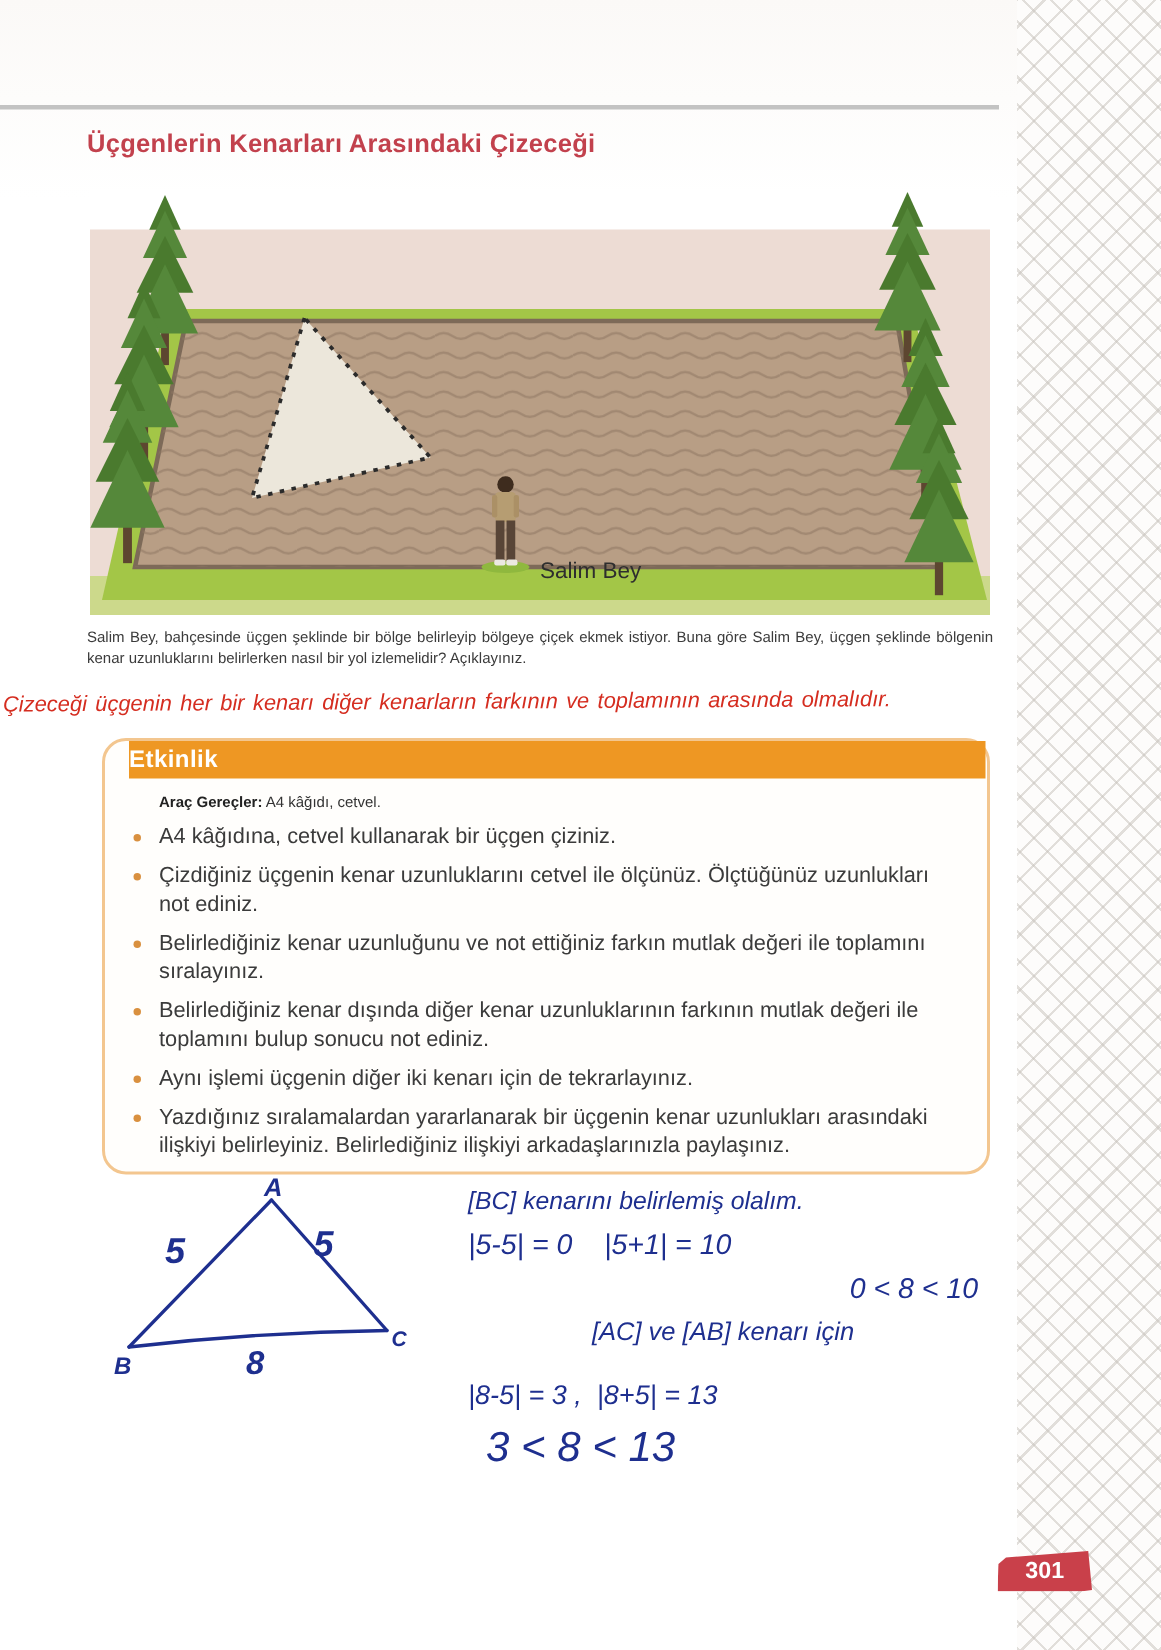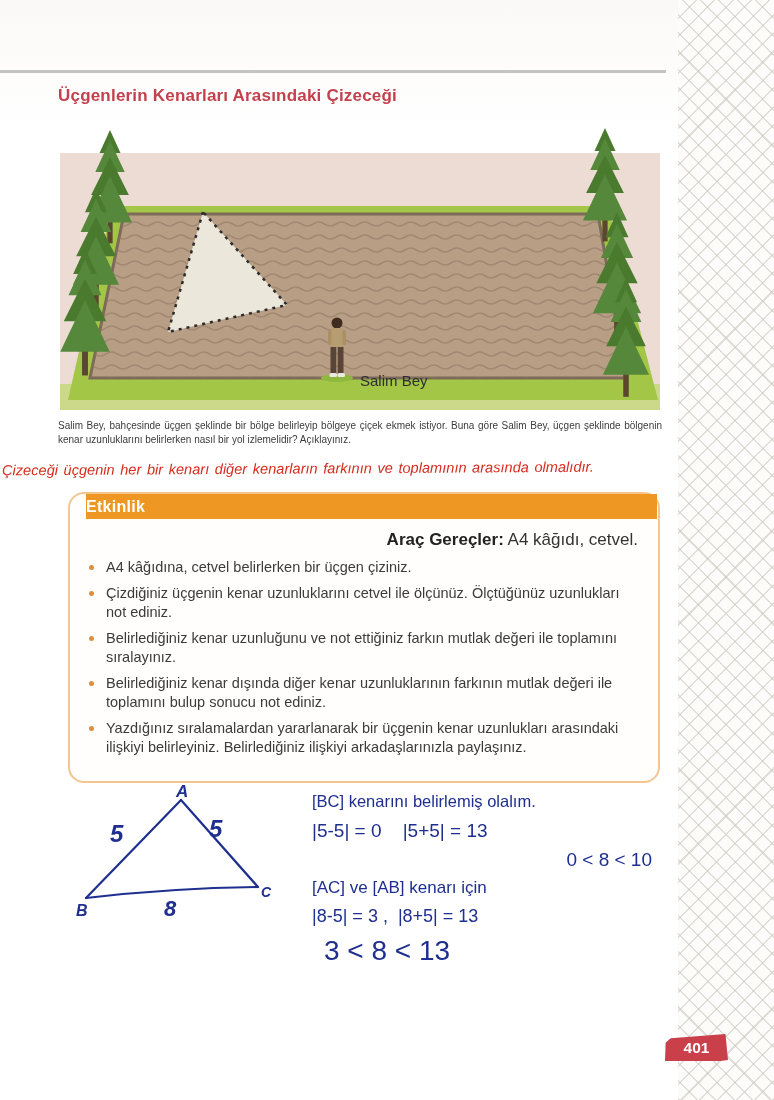--- a/index.html
+++ b/index.html
@@ -21,33 +21,33 @@
   .illustration svg{display:block;}
   .caption{position:absolute; left:300px; top:246px; font-size:15px; color:#2e2e2e;}
 
   .problem{position:absolute; left:58px; top:419px; width:604px; font-size:10px; line-height:1.42; color:#3b3b3b; text-align:justify;}
 
   .red-note{position:absolute; left:2px; top:460px; width:772px; white-space:nowrap; font-size:14.6px; font-style:italic; color:#d52d20; word-spacing:1.5px; transform:rotate(-.35deg);}
 
   .activity-box{position:absolute; left:68px; top:492px; width:592px; height:291px; border:2px solid #f3c68f; border-radius:16px; background:#fffefc; box-sizing:border-box;}
   .activity-header{position:absolute; top:0; left:16px; right:1px; height:25px; background:#ee9723; color:#ffffff; font-weight:bold; font-size:16px; line-height:25px; padding-left:0; letter-spacing:.3px;}
   .activity-body{position:absolute; top:30px; left:0; right:0; padding:0 20px 0 36px;}
-  .materials{font-size:17px; color:#333; margin:6px 0 8px 0;text-align:right;}
+  .materials{font-size:10px; color:#333; margin:6px 0 8px 0;}
   .materials b{color:#222;}
   .steps{list-style:none; margin:0; padding:0;}
   .steps li{position:relative; font-size:14.5px; line-height:19px; color:#3b3b3b; margin-bottom:7px; padding-left:0;}
   .steps li::before{content:""; position:absolute; left:-17px; top:7px; width:5px; height:5px; border-radius:50%; background:#d9903f;}
 
   .triangle-sketch{position:absolute; left:64px; top:784px; width:218px; height:140px;}
   .hw-col{position:absolute; left:312px; top:792px; width:340px; display:flex; flex-direction:column;}
-  .hw-line{white-space:pre; color:#1e2f8f; }
+  .hw-line{white-space:pre; color:#1e2f8f; font-style:italic;}
   .hw-0{font-size:16.5px; margin-bottom:9px;}
   .hw-1{font-size:19px; margin-bottom:7px;}
   .hw-2{font-size:19px; margin-left:20px; margin-bottom:7px;text-align:right;}
-  .hw-3{font-size:17px; margin-bottom:8px;}
+  .hw-3{font-size:17px; margin-bottom:22px;text-align:center;}
   .hw-4{font-size:18px; margin-bottom:8px;}
   .hw-5{font-size:28px; margin-left:12px;}
 
   .page-badge{position:absolute; left:665px; top:1034px; width:63px; height:27px; background:#c9404a;
     clip-path:polygon(9% 16%, 96% 0, 100% 96%, 88% 100%, 0 100%, 1% 32%);
     color:#ffffff; font-weight:bold; font-size:15.5px; text-align:center; line-height:28px;}
 </style>
 </head>
 <body>
 
@@ -112,24 +112,25 @@
   <div class="red-note">Çizeceği üçgenin her bir kenarı diğer kenarların farkının ve toplamının arasında olmalıdır.</div>
 
   <div class="activity-box">
     <div class="activity-header">Etkinlik</div>
     <div class="activity-body">
       <div class="materials">
         <b>Araç Gereçler:</b>
         <span>A4 kâğıdı, cetvel.</span>
       </div>
       <ul class="steps">
-        <li>A4 kâğıdına, cetvel belirlerken bir üçgen çiziniz.</li>
+        <li>A4 kâğıdına, cetvel kullanarak bir üçgen çiziniz.</li>
         <li>Çizdiğiniz üçgenin kenar uzunluklarını cetvel ile ölçünüz. Ölçtüğünüz uzunlukları not ediniz.</li>
         <li>Belirlediğiniz kenar uzunluğunu ve not ettiğiniz farkın mutlak değeri ile toplamını sıralayınız.</li>
         <li>Belirlediğiniz kenar dışında diğer kenar uzunluklarının farkının mutlak değeri ile toplamını bulup sonucu not ediniz.</li>
+        <li>Aynı işlemi üçgenin diğer iki kenarı için de tekrarlayınız.</li>
         <li>Yazdığınız sıralamalardan yararlanarak bir üçgenin kenar uzunlukları arasındaki ilişkiyi belirleyiniz. Belirlediğiniz ilişkiyi arkadaşlarınızla paylaşınız.</li>
       </ul>
     </div>
   </div>
 
   <div class="triangle-sketch">
     <svg width="218" height="140" viewBox="0 0 218 140">
       <g stroke="#1e2f8f" stroke-width="2.2" stroke-linecap="round" fill="none">
         <path d="M117 16 L22 114"></path>
         <path d="M117 16 L194 103"></path>
@@ -141,22 +142,22 @@
         <text x="197" y="113" font-size="14">C</text>
         <text x="46" y="58" font-size="24">5</text>
         <text x="145" y="53" font-size="24">5</text>
         <text x="100" y="132" font-size="22">8</text>
       </g>
     </svg>
   </div>
 
   <div class="hw-col">
     <div class="hw-line hw-0">[BC] kenarını belirlemiş olalım.</div>
-    <div class="hw-line hw-1">|5-5| = 0    |5+5| = 13</div>
+    <div class="hw-line hw-1">|5-5| = 0    |5+1| = 10</div>
     <div class="hw-line hw-2">0 &lt; 8 &lt; 10</div>
     <div class="hw-line hw-3">[AC] ve [AB] kenarı için</div>
     <div class="hw-line hw-4">|8-5| = 3 ,  |8+5| = 13</div>
     <div class="hw-line hw-5">3 &lt; 8 &lt; 13</div>
   </div>
 
-  <div class="page-badge">401</div>
+  <div class="page-badge">301</div>
 
 </div>
 
 </body></html>

